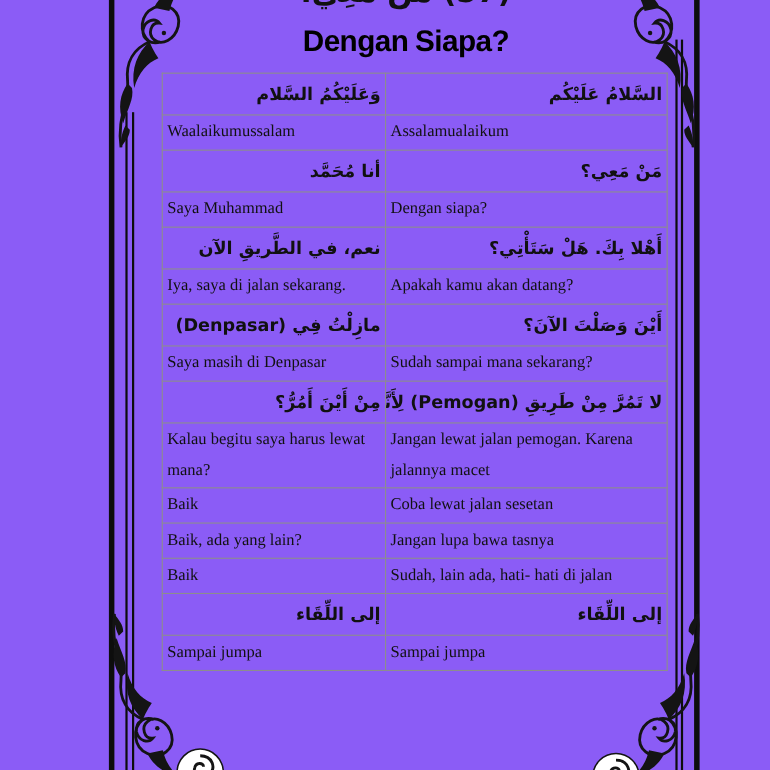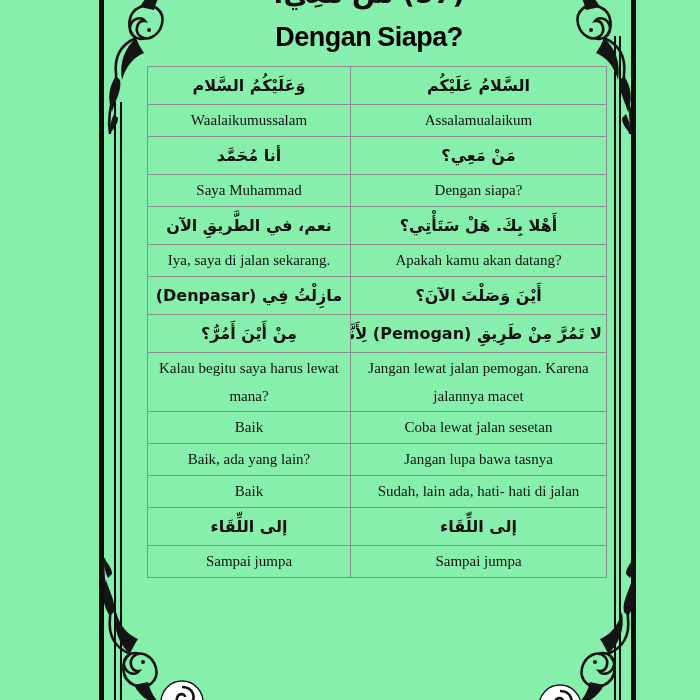--- a/index.html
+++ b/index.html
@@ -1,16 +1,16 @@
 <!DOCTYPE html>
 <html lang="id"><head>
 <meta charset="utf-8">
 <style>
   html,body{margin:0;padding:0;background:#fff;}
-  #page{position:relative;width:700px;height:700px;background:#86efac;overflow:hidden;
+  #page{position:relative;width:700px;height:700px;background:#8b5cf6;overflow:hidden;
         font-family:"Liberation Serif",serif;color:#111;}
   
   .vline{position:absolute;top:0;background:#0d0d0d;}
   .v-thick{width:5px;height:700px;}
   .v-thin{width:2px;}
   #frame-left-thick{left:99px;}
   #frame-left-thin1{left:114px;top:102px;height:598px;}
   #frame-left-thin2{left:119.5px;top:102px;height:598px;}
   #frame-right-thin1{left:613.5px;top:36px;height:664px;}
   #frame-right-thin2{left:619px;top:36px;height:664px;}
@@ -21,21 +21,21 @@
   #arabic-title-clip{position:absolute;left:100px;width:538px;top:0;height:16px;
        overflow:hidden;text-align:center;}
   #arabic-title-clip .t{display:block;margin-top:-22px;font-family:"DejaVu Sans",sans-serif;
        font-weight:700;font-size:27px;direction:rtl;}
   #page-title{position:absolute;left:100px;width:538px;top:22px;margin:0;text-align:center;
        font-family:"Liberation Sans",sans-serif;font-weight:700;font-size:27px;
        letter-spacing:-0.5px;word-spacing:-1px;color:#000;}
   
   #dialog-table{position:absolute;left:147px;top:66px;width:459px;border-collapse:collapse;
        table-layout:fixed;}
-  #dialog-table td{border:1.5px solid #8d8d8d;text-align:center;vertical-align:middle;
+  #dialog-table td{border:1.5px solid #8d8d8d;vertical-align:middle;
        padding:1px 4px;overflow:hidden;}
   tr.ar td{height:35px;font-family:"DejaVu Sans",sans-serif;font-weight:700;font-size:16px;
        white-space:nowrap;}
   tr.id td{height:29px;font-size:15px;white-space:nowrap;}
   tr.id.tall td{height:56px;line-height:28px;white-space:normal;}
   td.fit{font-size:12.5px;}
   td.fit2{font-size:14px;}
 </style>
 </head>
 <body>
@@ -119,20 +119,24 @@
         <td dir="rtl">أَهْلا بِكَ. هَلْ سَتَأْتِي؟</td>
       </tr>
       <tr class="id">
         <td>Iya, saya di jalan sekarang.</td>
         <td>Apakah kamu akan datang?</td>
       </tr>
       <tr class="ar">
         <td dir="rtl">مازِلْتُ فِي (Denpasar)</td>
         <td dir="rtl">أَيْنَ وَصَلْتَ الآنَ؟</td>
       </tr>
+      <tr class="id">
+        <td>Saya masih di Denpasar</td>
+        <td>Sudah sampai mana sekarang?</td>
+      </tr>
       <tr class="ar">
         <td dir="rtl">مِنْ أَيْنَ أَمُرُّ؟</td>
         <td dir="rtl" class="fit">لا تَمُرَّ مِنْ طَرِيقِ (Pemogan) لِأَنَّهُ مُزْدَحِمٌ</td>
       </tr>
       <tr class="id tall">
         <td>Kalau begitu saya harus lewat mana?</td>
         <td>Jangan lewat jalan pemogan. Karena jalannya macet</td>
       </tr>
       <tr class="id">
         <td>Baik</td>

